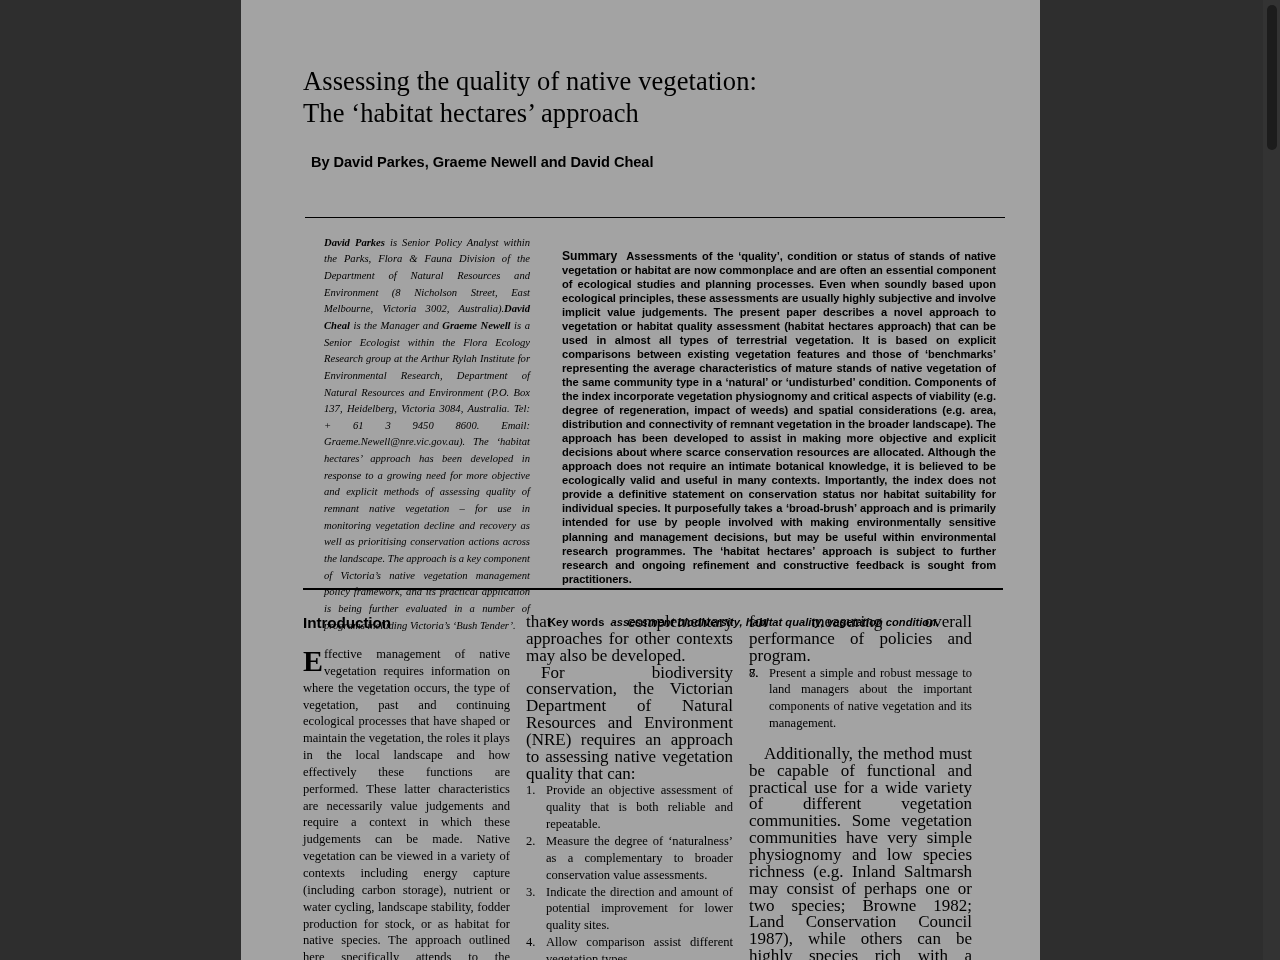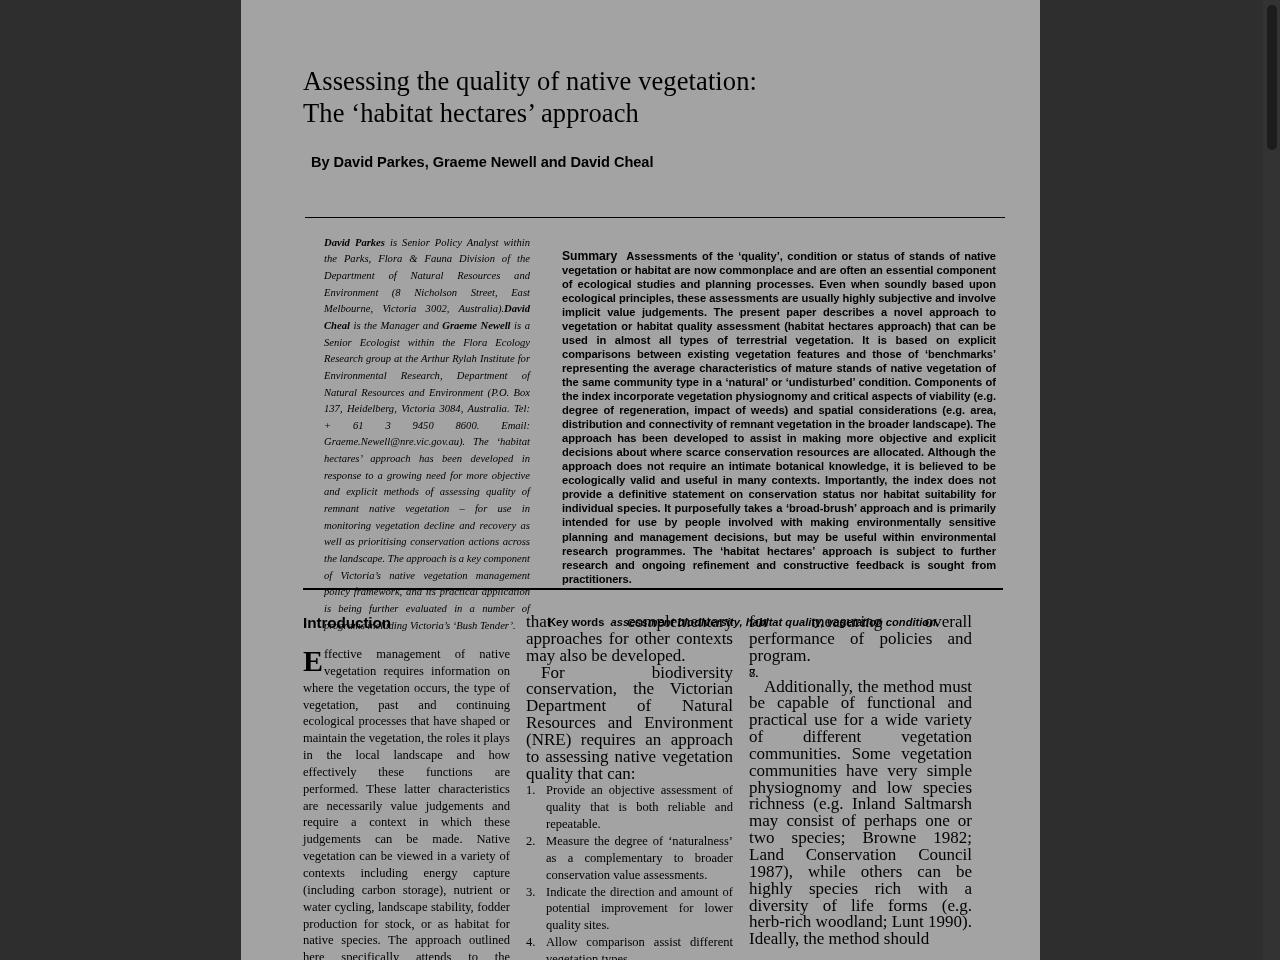--- a/index.html
+++ b/index.html
@@ -286,21 +286,21 @@
           <li><span class="num">4.</span><span>Allow comparison assist different vegetation types.</span></li>
           <li><span class="num">5.</span><span>Combine quality and quantity assessments.</span></li>
           <li><span class="num">6.</span><span>Enable calculation of net outcomes, either for trade-off/offset scenarios or</span></li>
         </ol>
       </div>
 
       <div class="bcol">
         <p class="btext">for measuring overall performance of policies and program.</p>
         <ol class="numlist">
           <li><span class="num">7.</span></li>
-          <li><span class="num">8.</span></li>
+          <li><span class="num">8.</span><span>Present a simple and robust message to land managers about the important components of native vegetation and its management.</span></li>
         </ol>
         <div class="list-gap" style="height:14px"></div>
         <p class="btext indent">Additionally, the method must be capable of functional and practical use for a wide variety of different vegetation communities. Some vegetation communities have very simple physiognomy and low species richness (e.g. Inland Saltmarsh may consist of perhaps one or two species; Browne 1982; Land Conservation Council 1987), while others can be highly species rich with a diversity of life forms (e.g. herb-rich woodland; Lunt 1990). Ideally, the method should</p>
       </div>
 
     </div>
   </div>
 
   <div id="scrollbar-track">
     <div id="scrollbar-thumb"></div>

